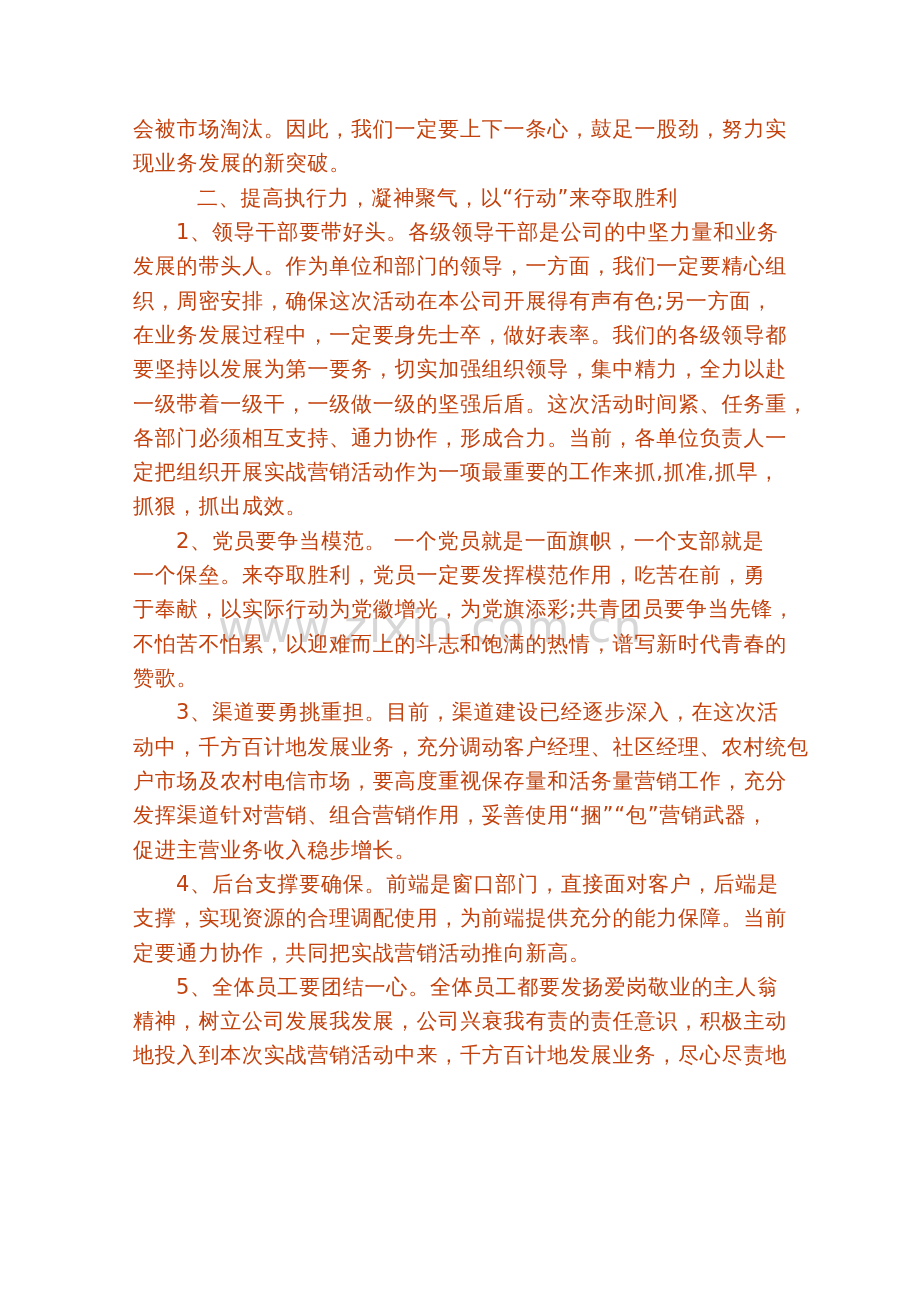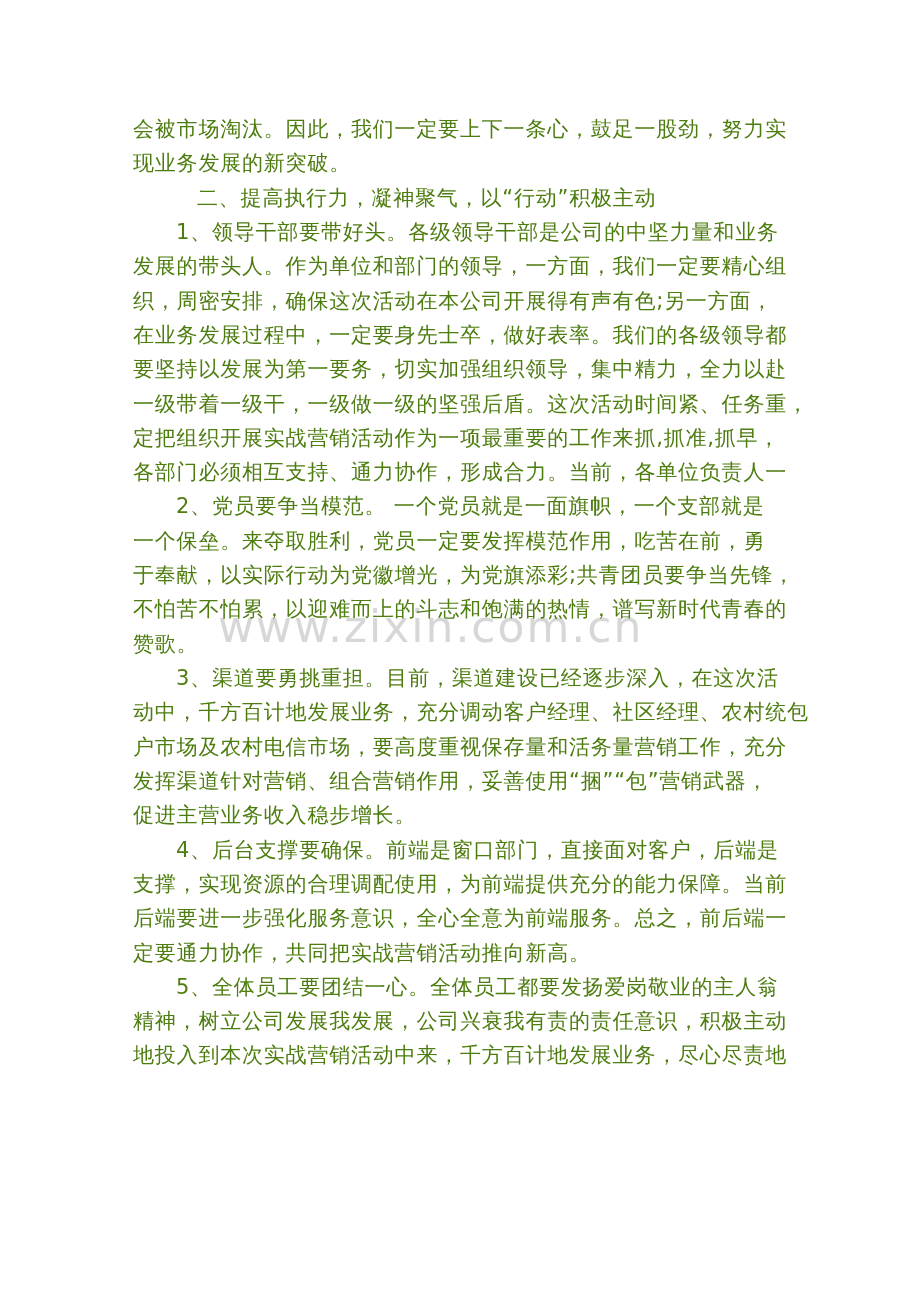--- a/index.html
+++ b/index.html
@@ -32,58 +32,58 @@
     left: 133px;
     top: 112px;
     width: 668px;
     z-index: 2;
   }
   .line {
     height: 34.32px;
     line-height: 34.32px;
     font-size: 21px;
     letter-spacing: 0.8px;
-    color: #4d7c0f;
+    color: #c2410c;
     white-space: pre;
     font-family: "DejaVu Sans", sans-serif;
   }
   .ind2 { padding-left: 43px; }
   .ind3 { padding-left: 64px; }
 </style>
 </head>
 <body>
 
 <div class="page">
 
   <div class="watermark">www.zixin.com.cn</div>
 
   <div class="textblock">
     <div class="line">会被市场淘汰。因此，我们一定要上下一条心，鼓足一股劲，努力实</div>
     <div class="line">现业务发展的新突破。</div>
-    <div class="line ind3">二、提高执行力，凝神聚气，以“行动”积极主动</div>
+    <div class="line ind3">二、提高执行力，凝神聚气，以“行动”来夺取胜利</div>
     <div class="line ind2">1、领导干部要带好头。各级领导干部是公司的中坚力量和业务</div>
     <div class="line">发展的带头人。作为单位和部门的领导，一方面，我们一定要精心组</div>
     <div class="line">织，周密安排，确保这次活动在本公司开展得有声有色;另一方面，</div>
     <div class="line">在业务发展过程中，一定要身先士卒，做好表率。我们的各级领导都</div>
     <div class="line">要坚持以发展为第一要务，切实加强组织领导，集中精力，全力以赴</div>
     <div class="line">一级带着一级干，一级做一级的坚强后盾。这次活动时间紧、任务重，</div>
+    <div class="line">各部门必须相互支持、通力协作，形成合力。当前，各单位负责人一</div>
     <div class="line">定把组织开展实战营销活动作为一项最重要的工作来抓,抓准,抓早，</div>
-    <div class="line">各部门必须相互支持、通力协作，形成合力。当前，各单位负责人一</div>
+    <div class="line">抓狠，抓出成效。</div>
     <div class="line ind2">2、党员要争当模范。 一个党员就是一面旗帜，一个支部就是</div>
     <div class="line">一个保垒。来夺取胜利，党员一定要发挥模范作用，吃苦在前，勇</div>
     <div class="line">于奉献，以实际行动为党徽增光，为党旗添彩;共青团员要争当先锋，</div>
     <div class="line">不怕苦不怕累，以迎难而上的斗志和饱满的热情，谱写新时代青春的</div>
     <div class="line">赞歌。</div>
     <div class="line ind2">3、渠道要勇挑重担。目前，渠道建设已经逐步深入，在这次活</div>
     <div class="line">动中，千方百计地发展业务，充分调动客户经理、社区经理、农村统包</div>
     <div class="line">户市场及农村电信市场，要高度重视保存量和活务量营销工作，充分</div>
     <div class="line">发挥渠道针对营销、组合营销作用，妥善使用“捆”“包”营销武器，</div>
     <div class="line">促进主营业务收入稳步增长。</div>
     <div class="line ind2">4、后台支撑要确保。前端是窗口部门，直接面对客户，后端是</div>
     <div class="line">支撑，实现资源的合理调配使用，为前端提供充分的能力保障。当前</div>
-    <div class="line">后端要进一步强化服务意识，全心全意为前端服务。总之，前后端一</div>
     <div class="line">定要通力协作，共同把实战营销活动推向新高。</div>
     <div class="line ind2">5、全体员工要团结一心。全体员工都要发扬爱岗敬业的主人翁</div>
     <div class="line">精神，树立公司发展我发展，公司兴衰我有责的责任意识，积极主动</div>
     <div class="line">地投入到本次实战营销活动中来，千方百计地发展业务，尽心尽责地</div>
   </div>
 
 </div>
 
 </body></html>

